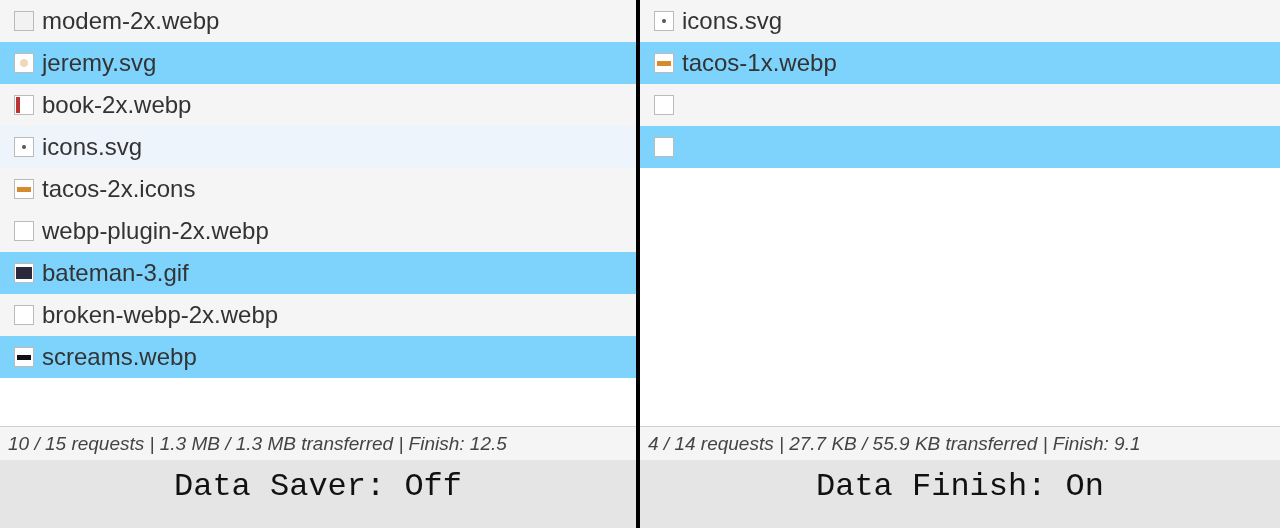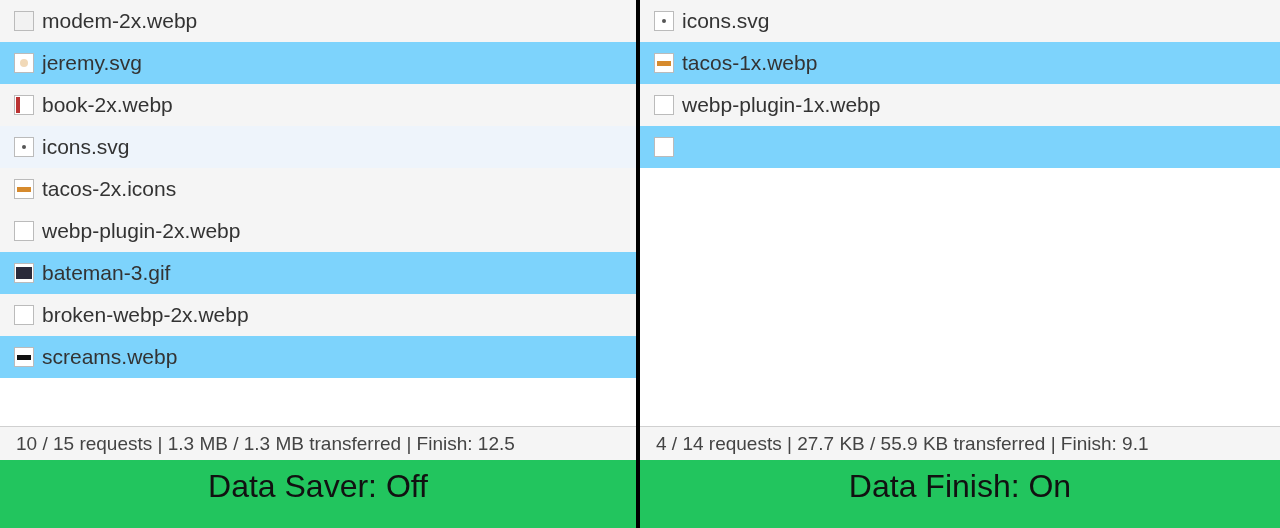--- a/index.html
+++ b/index.html
@@ -75,46 +75,48 @@
     .file-icon .bar-orange { width:14px; height:5px; background:#d68a2d; }
     .file-icon .bar-black { width:14px; height:5px; background:#111; }
     .file-icon .red-stripe { width:4px; height:16px; background:#b33; margin-right:auto; margin-left:1px; }
     .file-icon .darkfill { width:16px; height:12px; background:#2a2a3a; }
     .file-icon .darkbar { width:14px; height:6px; background:#333; }
     .file-icon .person {
       width:8px; height:8px; border-radius:50%; background:#f1d9b8; position:relative;
     }
     .file-name {
       color: #333;
-      font-size: 21px;
+      font-size: 24px;
     }
     .empty-fill {
       flex: 1;
       background: #fff;
     }
     .status-bar {
       height: 34px;
       line-height: 34px;
       background: #f5f5f5;
       border-top: 1px solid #d0d0d0;
       color: #444;
       font-size: 19px;
-      padding: 0 16px;
+      padding: 0 8px;
       white-space: nowrap;
       overflow: hidden;
+      font-style: italic;
     }
     .caption {
       height: 68px;
       display: flex;
       align-items: flex-start;
       justify-content: center;
       padding-top: 8px;
       font-size: 32px;
       color: #111;
-      background: #22c55e;
+      background: #e5e5e5;
+      font-family: Liberation Mono, monospace;
     }
   </style>
 </head>
 <body>
 
 <div class="container">
   <div class="panel panel-left">
     <div class="file-list" id="list-left">
         <div class="file-row odd">
           <div class="file-icon thumb-grey"></div>
@@ -178,21 +180,20 @@
           <span class="file-name">icons.svg</span>
         </div>
         <div class="file-row even">
           <div class="file-icon thumb-tacos">
             <div class="bar-orange"></div>
           </div>
           <span class="file-name">tacos-1x.webp</span>
         </div>
         <div class="file-row odd">
           <div class="file-icon thumb-blank"></div>
-          <span class="file-name">webp-plugin-1x.webp</span>
         </div>
         <div class="file-row even">
           <div class="file-icon thumb-blank"></div>
         </div>
       </div>
     <div class="empty-fill"></div>
     <div class="status-bar">4 / 14 requests | 27.7 KB / 55.9 KB transferred | Finish: 9.1</div>
     <div class="caption">Data Finish: On</div>
   </div>
 </div>

